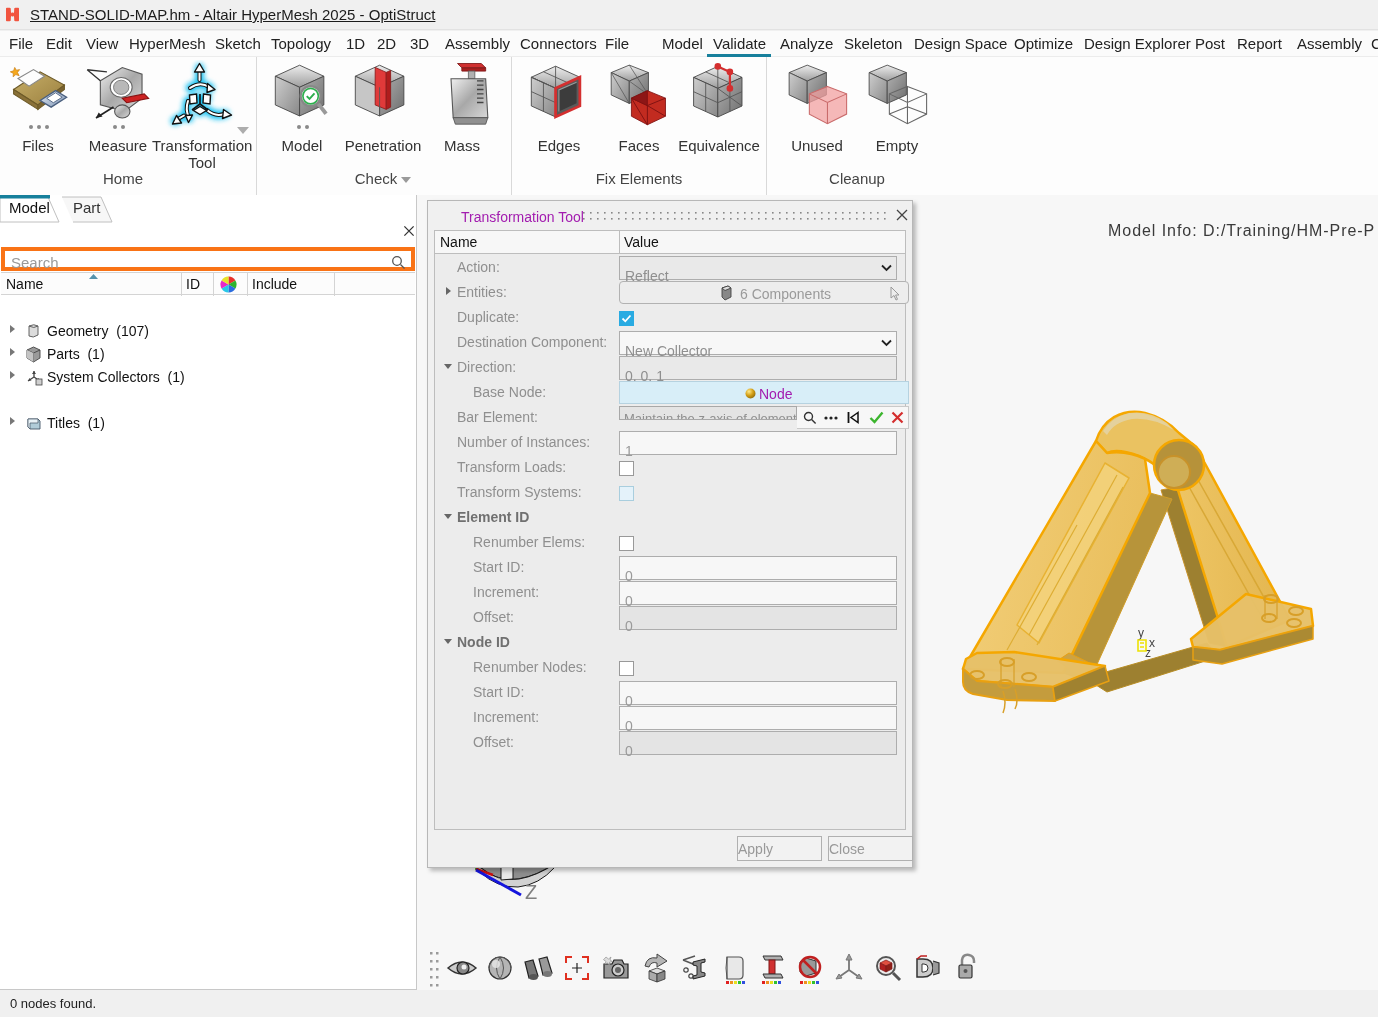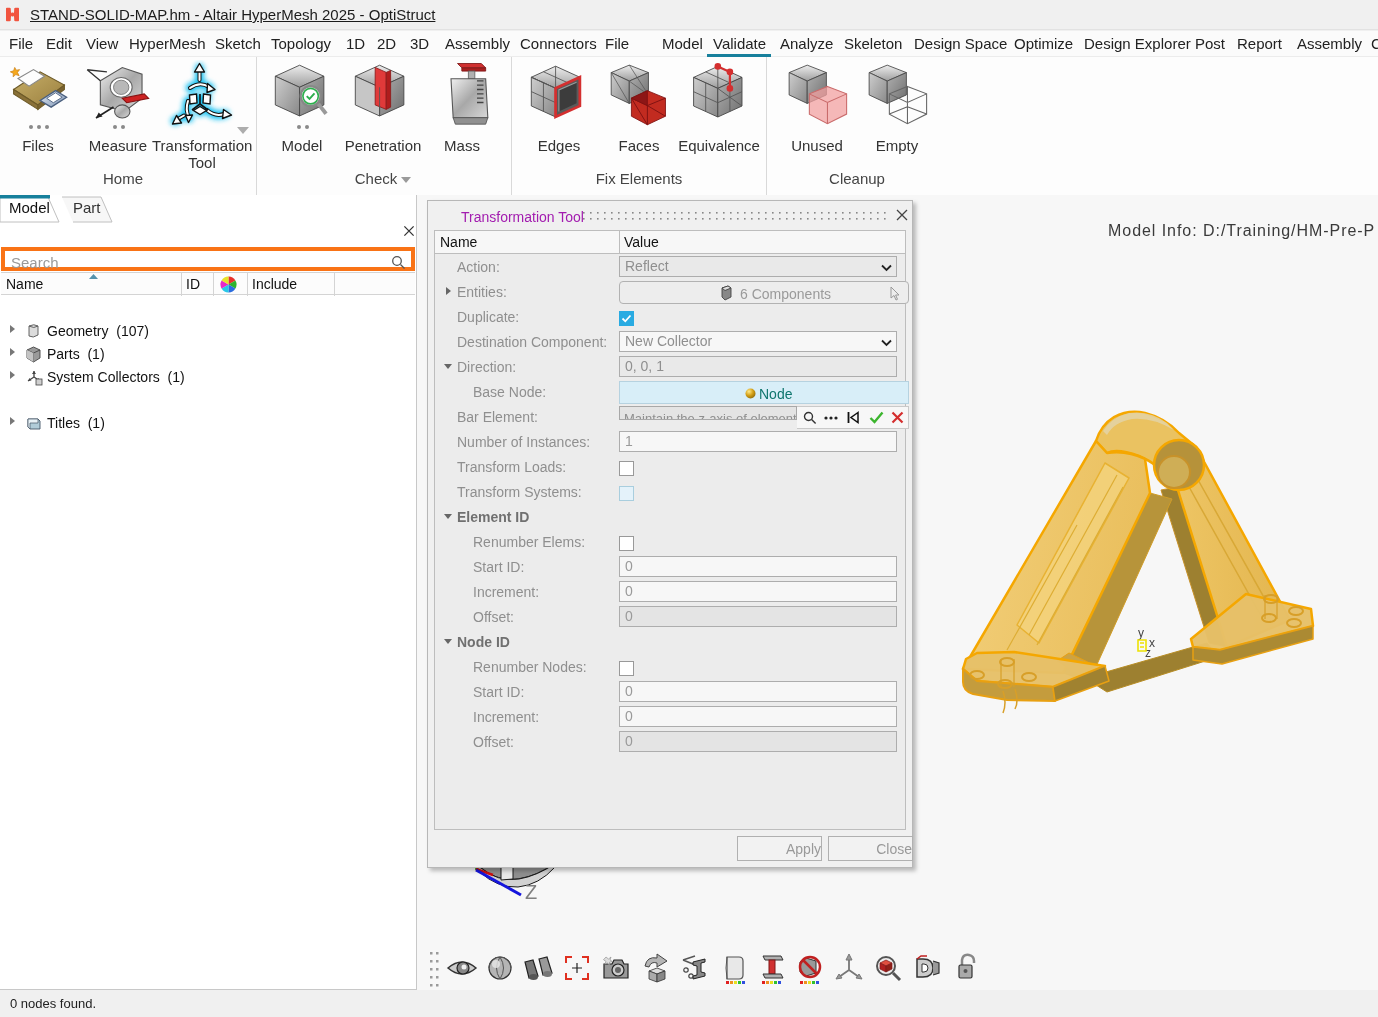--- a/index.html
+++ b/index.html
@@ -35,32 +35,32 @@
 .trow .lbl { position:absolute; left:46px; top:3px; font-size:14px; color:#111; }
 
 
 #dialog { left:427px; top:200px; width:486px; height:668px; background:#f0f0f0; border:1px solid #b7b7b7; box-shadow:3px 3px 4px rgba(0,0,0,0.25); }
 #dlgtitle { position:absolute; left:7px; top:8px; font-size:14px; color:#a21caf;margin-left:26px; }
 #dtable { position:absolute; left:6px; top:29px; width:472px; height:600px; border:1px solid #bdbdbd; background:#ececec; }
 #dthead { position:absolute; left:0; top:0; width:470px; height:23px; background:#f7f7f7; border-bottom:1px solid #bdbdbd; }
 #dthead .n { position:absolute; left:5px; top:3px; font-size:14px; color:#111; }
 #dthead .v { position:absolute; left:189px; top:3px; font-size:14px; color:#111; }
 .rowlbl { position:absolute; font-size:14px; color:#8f8f8f; }
-.fld { position:absolute; left:184px; width:278px; height:21px; border:1px solid #adadad; font-size:14px; color:#8f8f8f; padding:1px 5px; }
+.fld { position:absolute; left:184px; width:278px; height:21px; border:1px solid #adadad; font-size:14px; color:#8f8f8f; padding:11px 5px; }
 .fld.drop { background:#e9e9e9; }
 .fld.white { background:#f7f7f7; }
 .fld.dis { background:#e4e4e4; }
 .chev { position:absolute; right:4px; top:3px; font-size:11px; color:#333; }
 .cb { position:absolute; left:184px; width:15px; height:15px; border:1px solid #999; background:#fff; }
 .cb.checked { background:#29abe2; border:1px solid #29abe2; }
 .secthdr { position:absolute; font-size:14px; font-weight:bold; color:#707070; }
 .exparr { position:absolute; width:0; height:0; }
 .exparr.open { border-top:5px solid #666; border-left:4px solid transparent; border-right:4px solid transparent; }
 .exparr.closed { border-left:5px solid #666; border-top:4px solid transparent; border-bottom:4px solid transparent; }
-.dbtn { position:absolute; top:635px; width:85px; height:25px; background:#f2f2f2; border:1px solid #b0b0b0; font-size:14px; color:#999; text-align:right; line-height:24px; }
+.dbtn { position:absolute; top:635px; width:85px; height:25px; background:#f2f2f2; border:1px solid #b0b0b0; font-size:14px; color:#999; text-align:left; line-height:24px; }
 
 
 #viewport { left:417px; top:195px; width:961px; height:795px; background:#f7f7f7; }
 #modelinfo { position:absolute; left:691px; top:27px; font-size:16px; color:#3a3a3a; letter-spacing:0.95px; }
 
 
 #statusbar { left:0; top:990px; width:1378px; height:27px; background:#f0f0f0; }
 #statusbar .txt { position:absolute; left:10px; top:6px; font-size:13px; color:#222; }
 </style>
 </head>
@@ -546,21 +546,21 @@
       <div class="fld white" style="top:100px">New Collector
         <svg class="chev" width="11" height="8" viewBox="0 0 11 8" style="top:7px">
             <path d="M1 1.5 L5.5 6 L10 1.5" stroke="#222" stroke-width="1.8" fill="none"></path>
           </svg>
       </div>
       <div class="exparr open" style="left:9px;top:133px"></div>
       <div class="rowlbl" style="left:22px;top:128px">Direction:</div>
       <div class="fld drop" style="top:125px">0, 0, 1</div>
       <div class="rowlbl" style="left:38px;top:153px">Base Node:</div>
       <div style="position:absolute;left:184px;top:150px;width:290px;height:23px;background:#d8eef8;border:1px solid #b6d2e0;">
-        <span style="position:absolute;left:139px;top:4px;font-size:14px;color:#0f766e">Node</span>
+        <span style="position:absolute;left:139px;top:4px;font-size:14px;color:#a21caf">Node</span>
         <svg style="position:absolute;left:125px;top:6px" width="11" height="11" viewBox="0 0 11 11">
           <defs>
               <radialGradient id="gold" cx="0.35" cy="0.3" r="0.8">
                 <stop offset="0" stop-color="#ffe98a"></stop>
                 <stop offset="0.5" stop-color="#d4a017"></stop>
                 <stop offset="1" stop-color="#8a6508"></stop>
               </radialGradient>
             </defs>
           <circle cx="5.5" cy="5.5" r="5" fill="url(#gold)"></circle>
         </svg>

